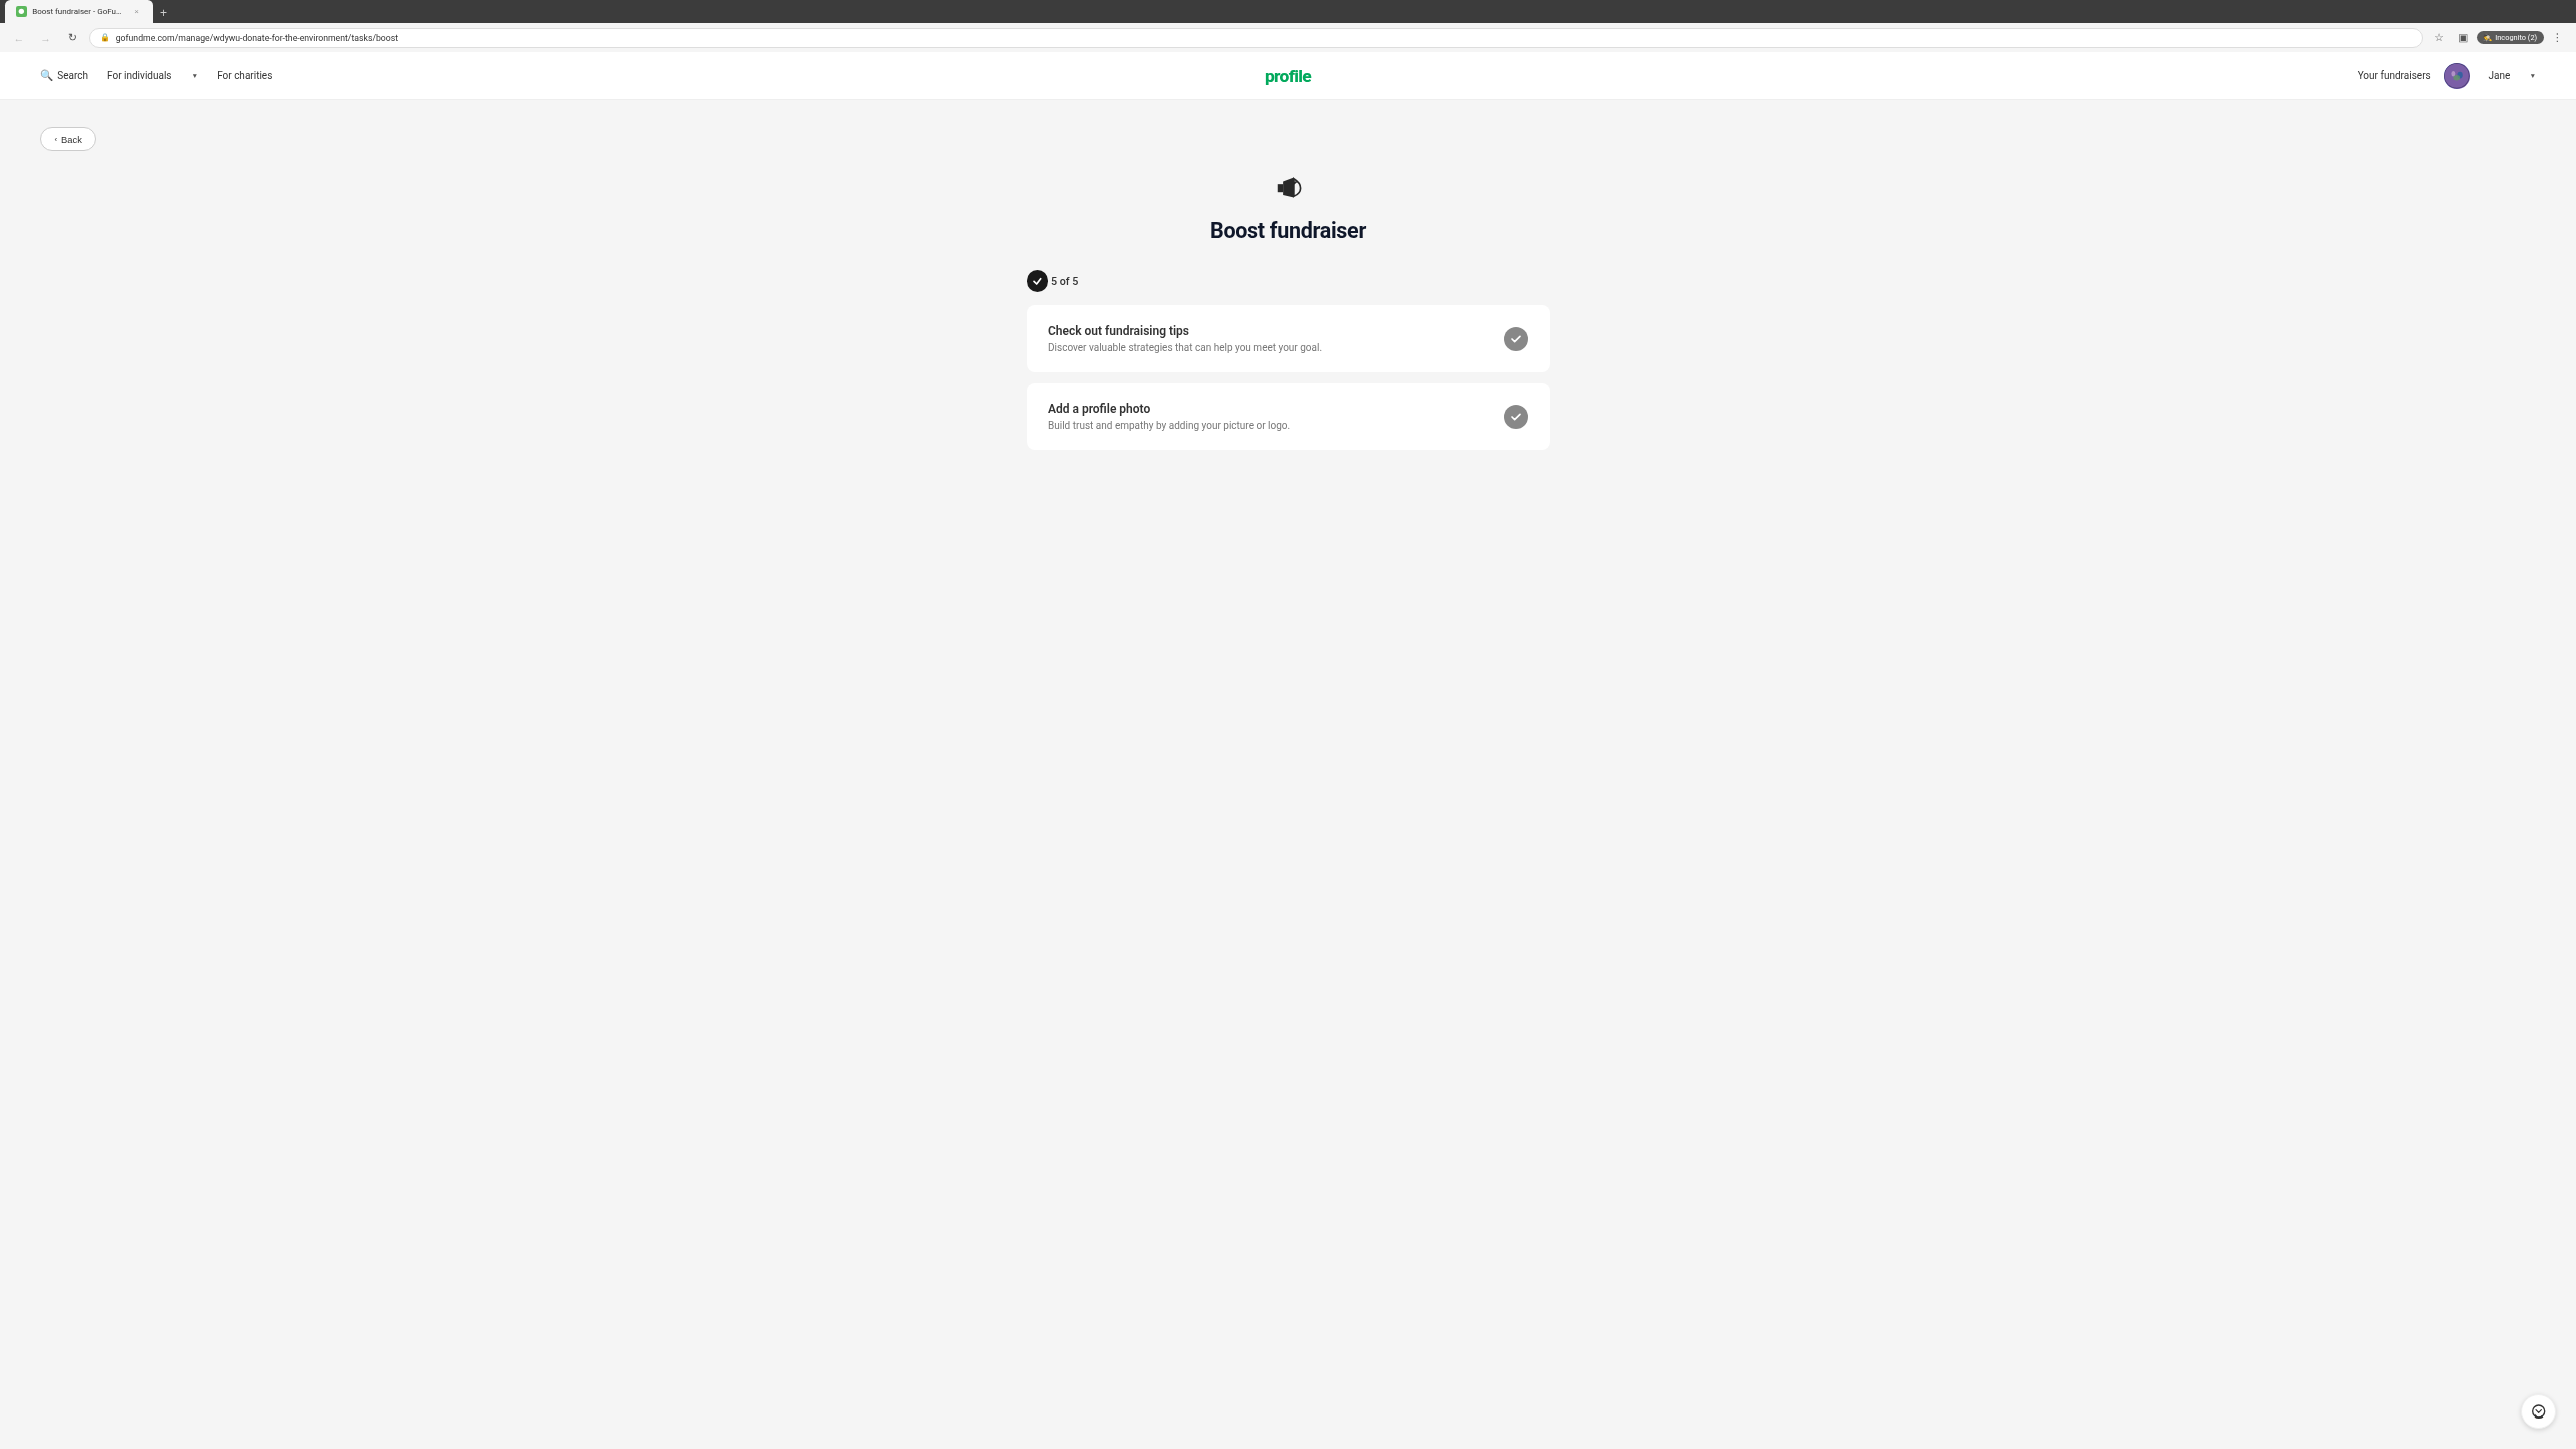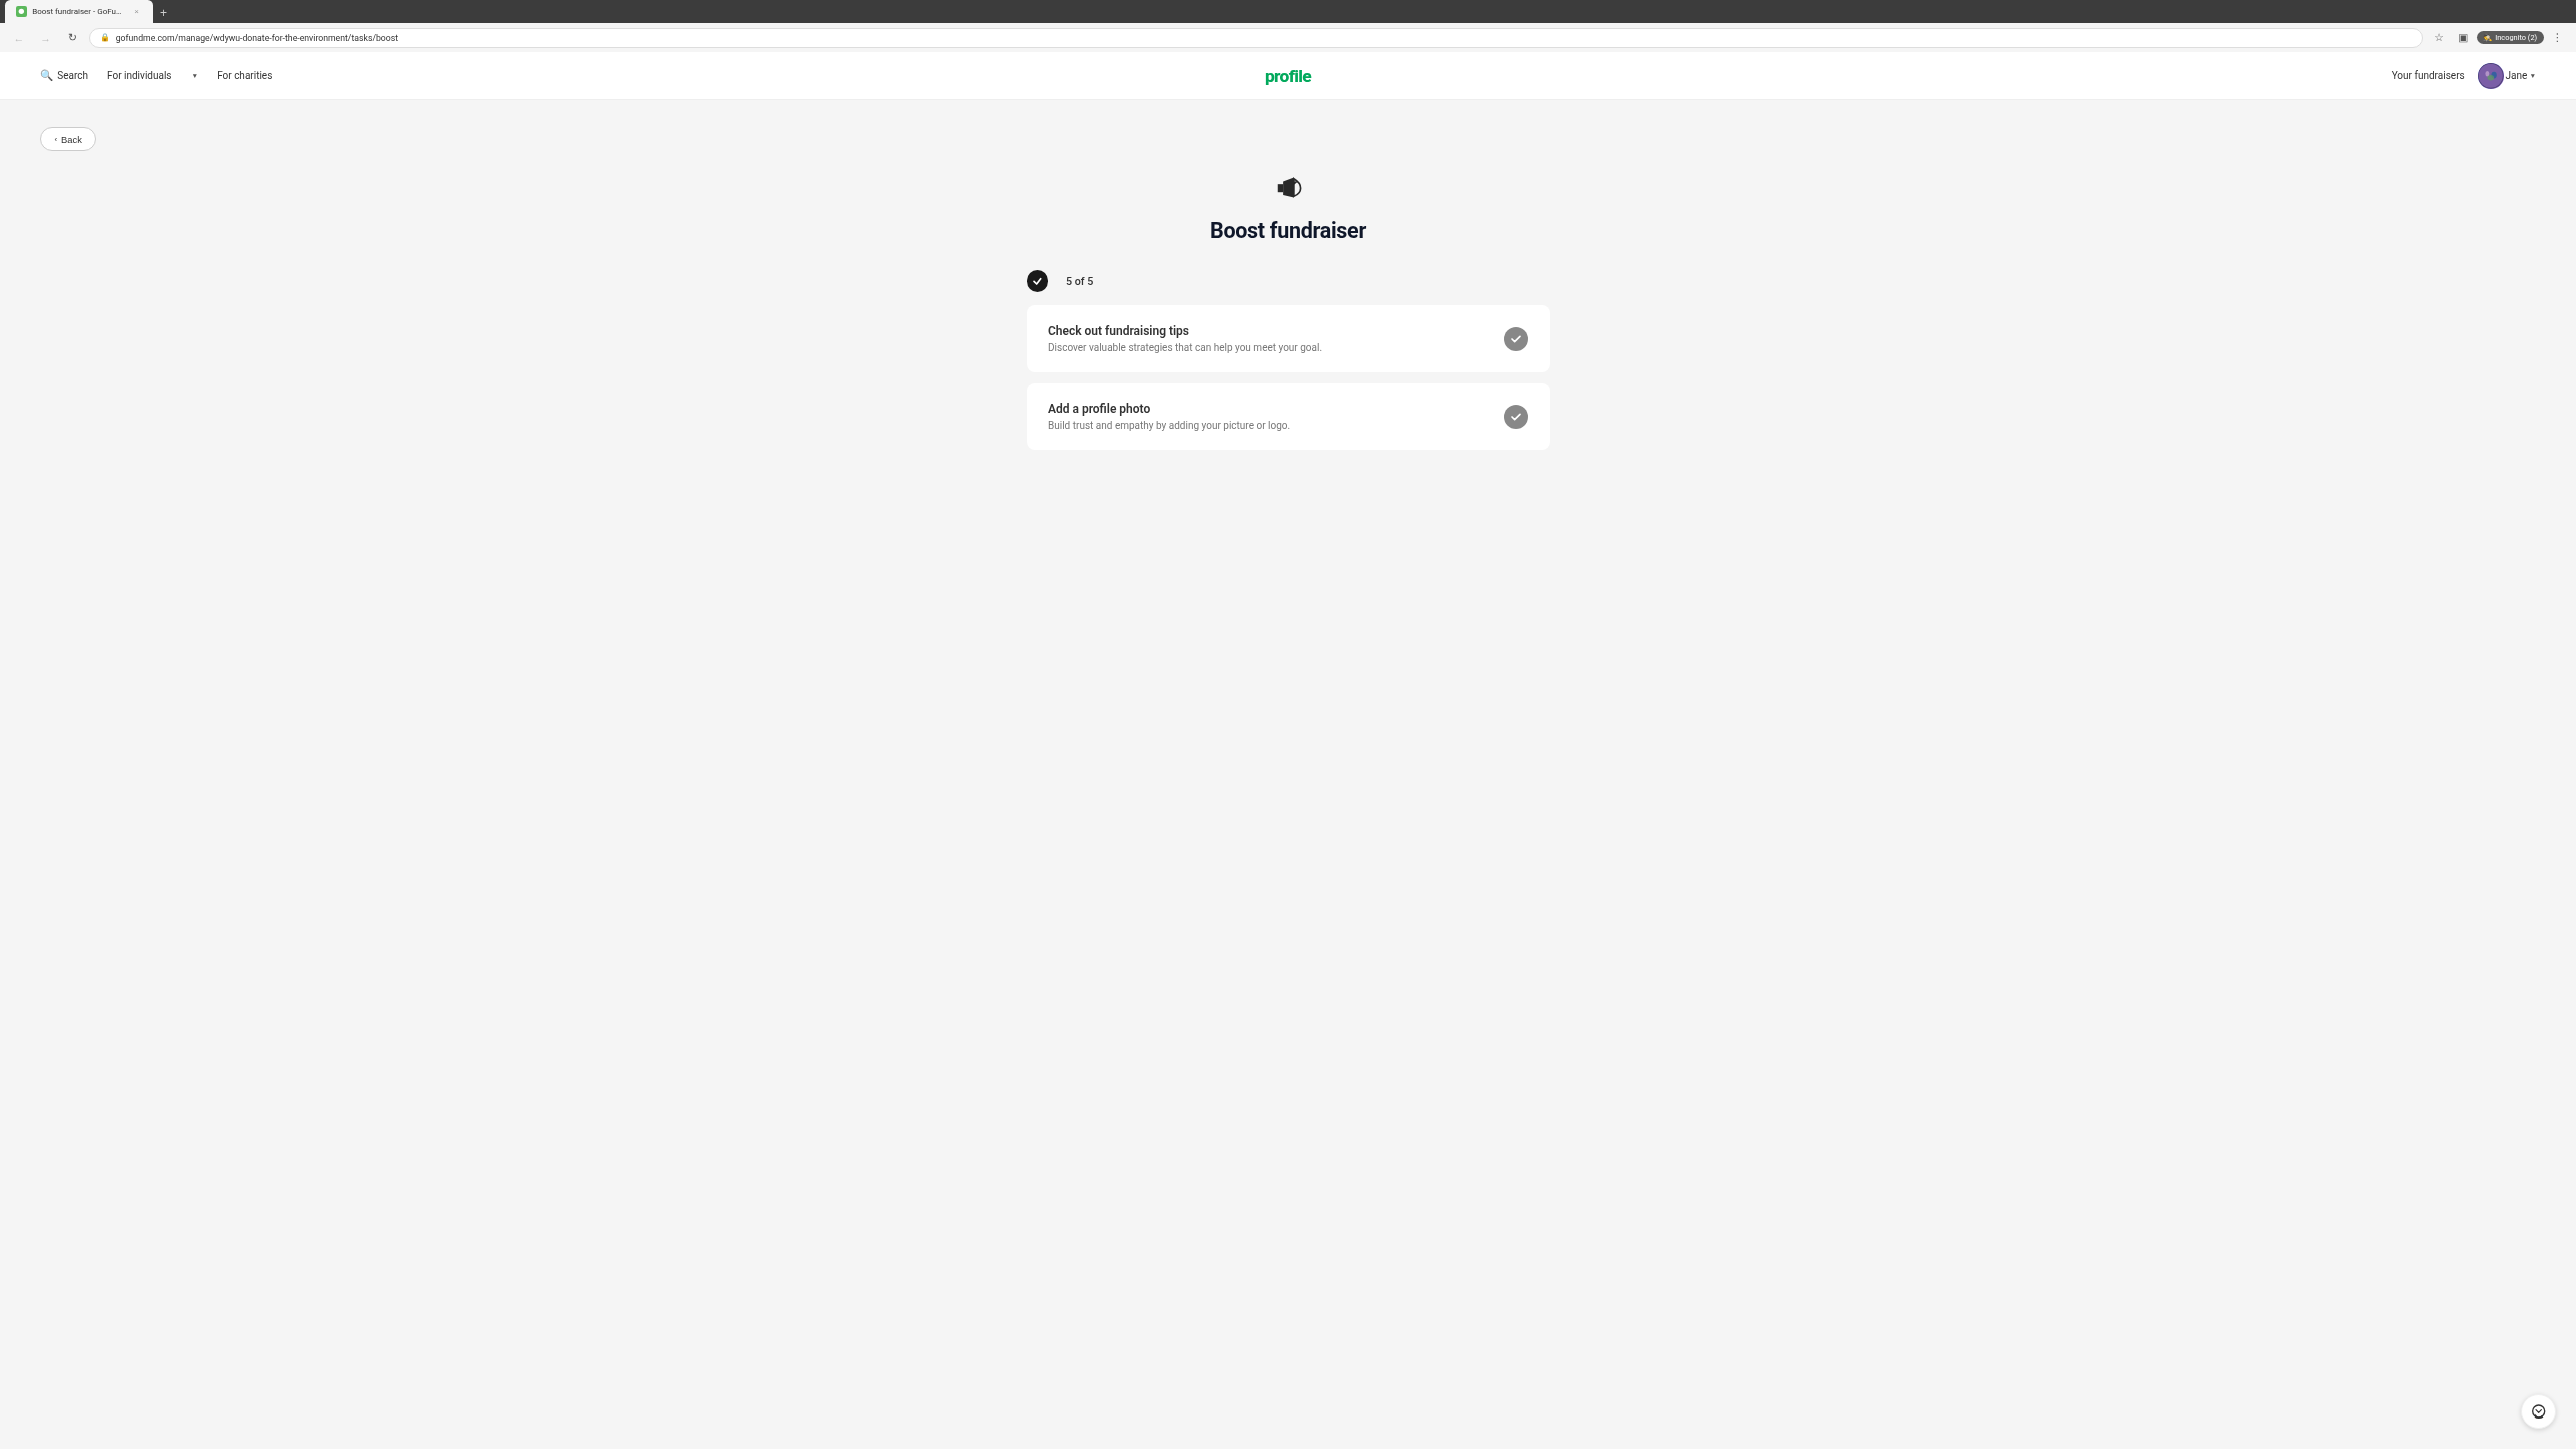--- a/index.html
+++ b/index.html
@@ -239,21 +239,21 @@
     .your-fundraisers {
       font-size: 10px;
       color: #333;
       cursor: pointer;
       font-weight: 400;
     }
 
     .user-menu {
       display: flex;
       align-items: center;
-      gap: 2px;
+      gap: 19px;
       cursor: pointer;
     }
 
     .avatar {
       width: 25.5px;
       height: 25.5px;
       border-radius: 50%;
       overflow: hidden;
       background: linear-gradient(135deg, #667eea 0%, #764ba2 100%);
       display: flex;
@@ -322,21 +322,21 @@
 
     
     .progress-section {
       max-width: 523px;
       margin: 0 auto;
     }
 
     .progress-badge {
       display: flex;
       align-items: center;
-      gap: 18px;
+      gap: 3px;
       margin-bottom: 13.4px;
     }
 
     .progress-check {
       width: 21.5px;
       height: 21.5px;
       border-radius: 50%;
       background: #1a1a1a;
       display: flex;
       align-items: center;

